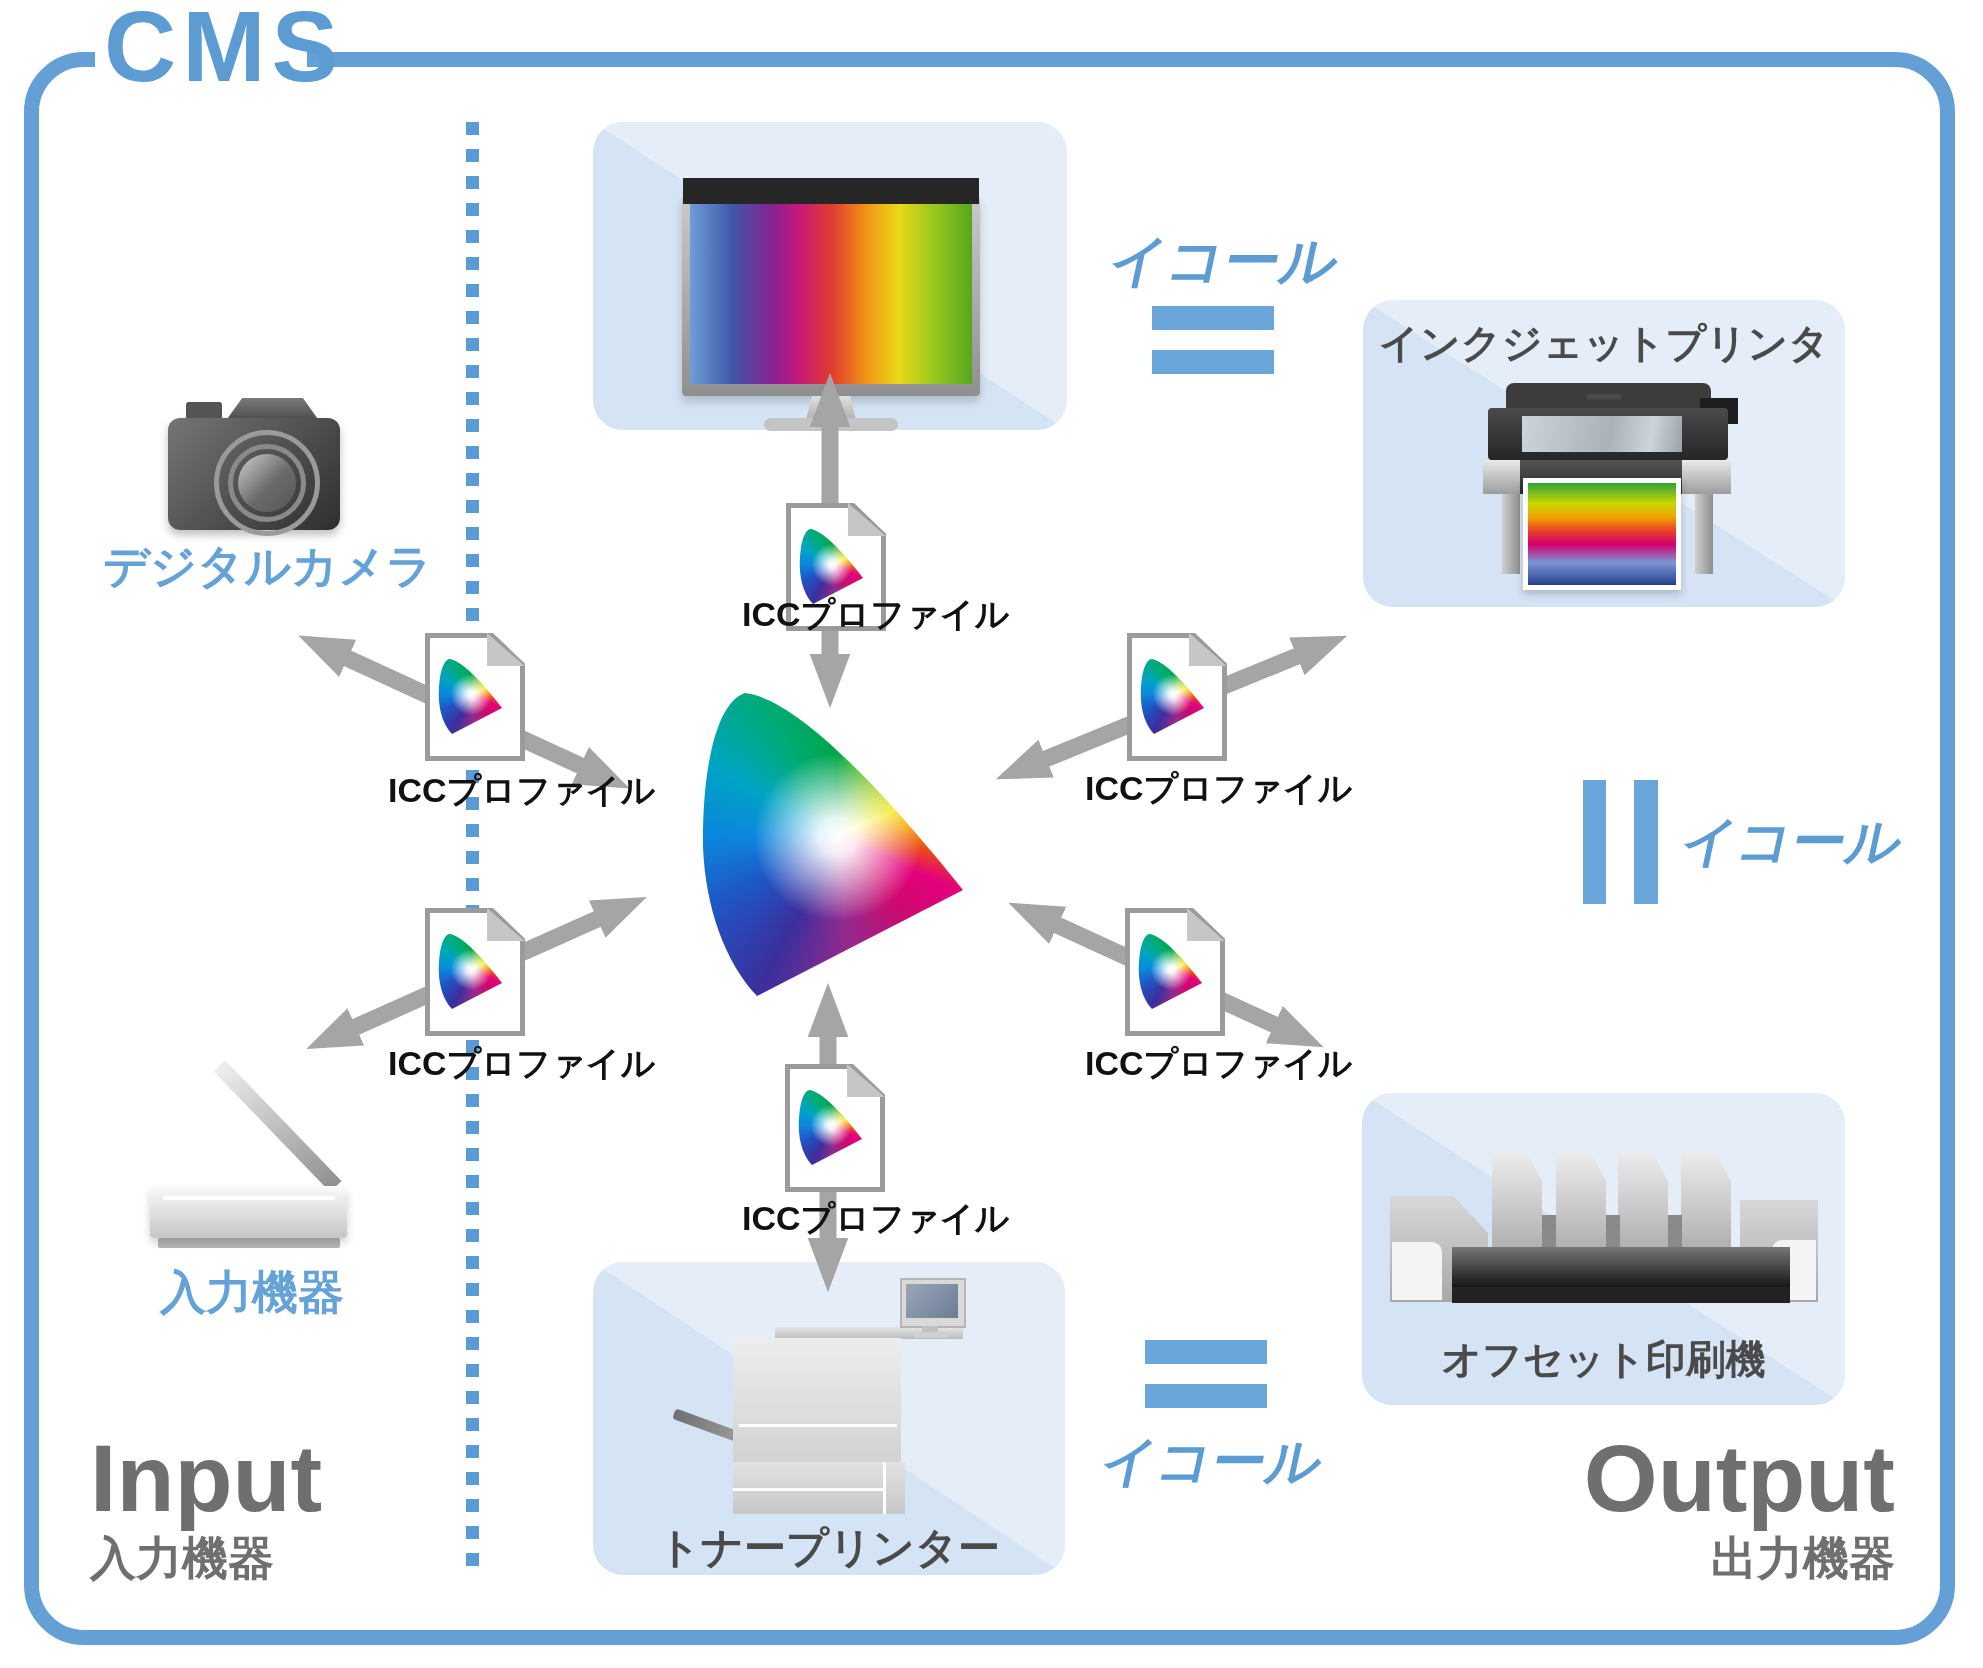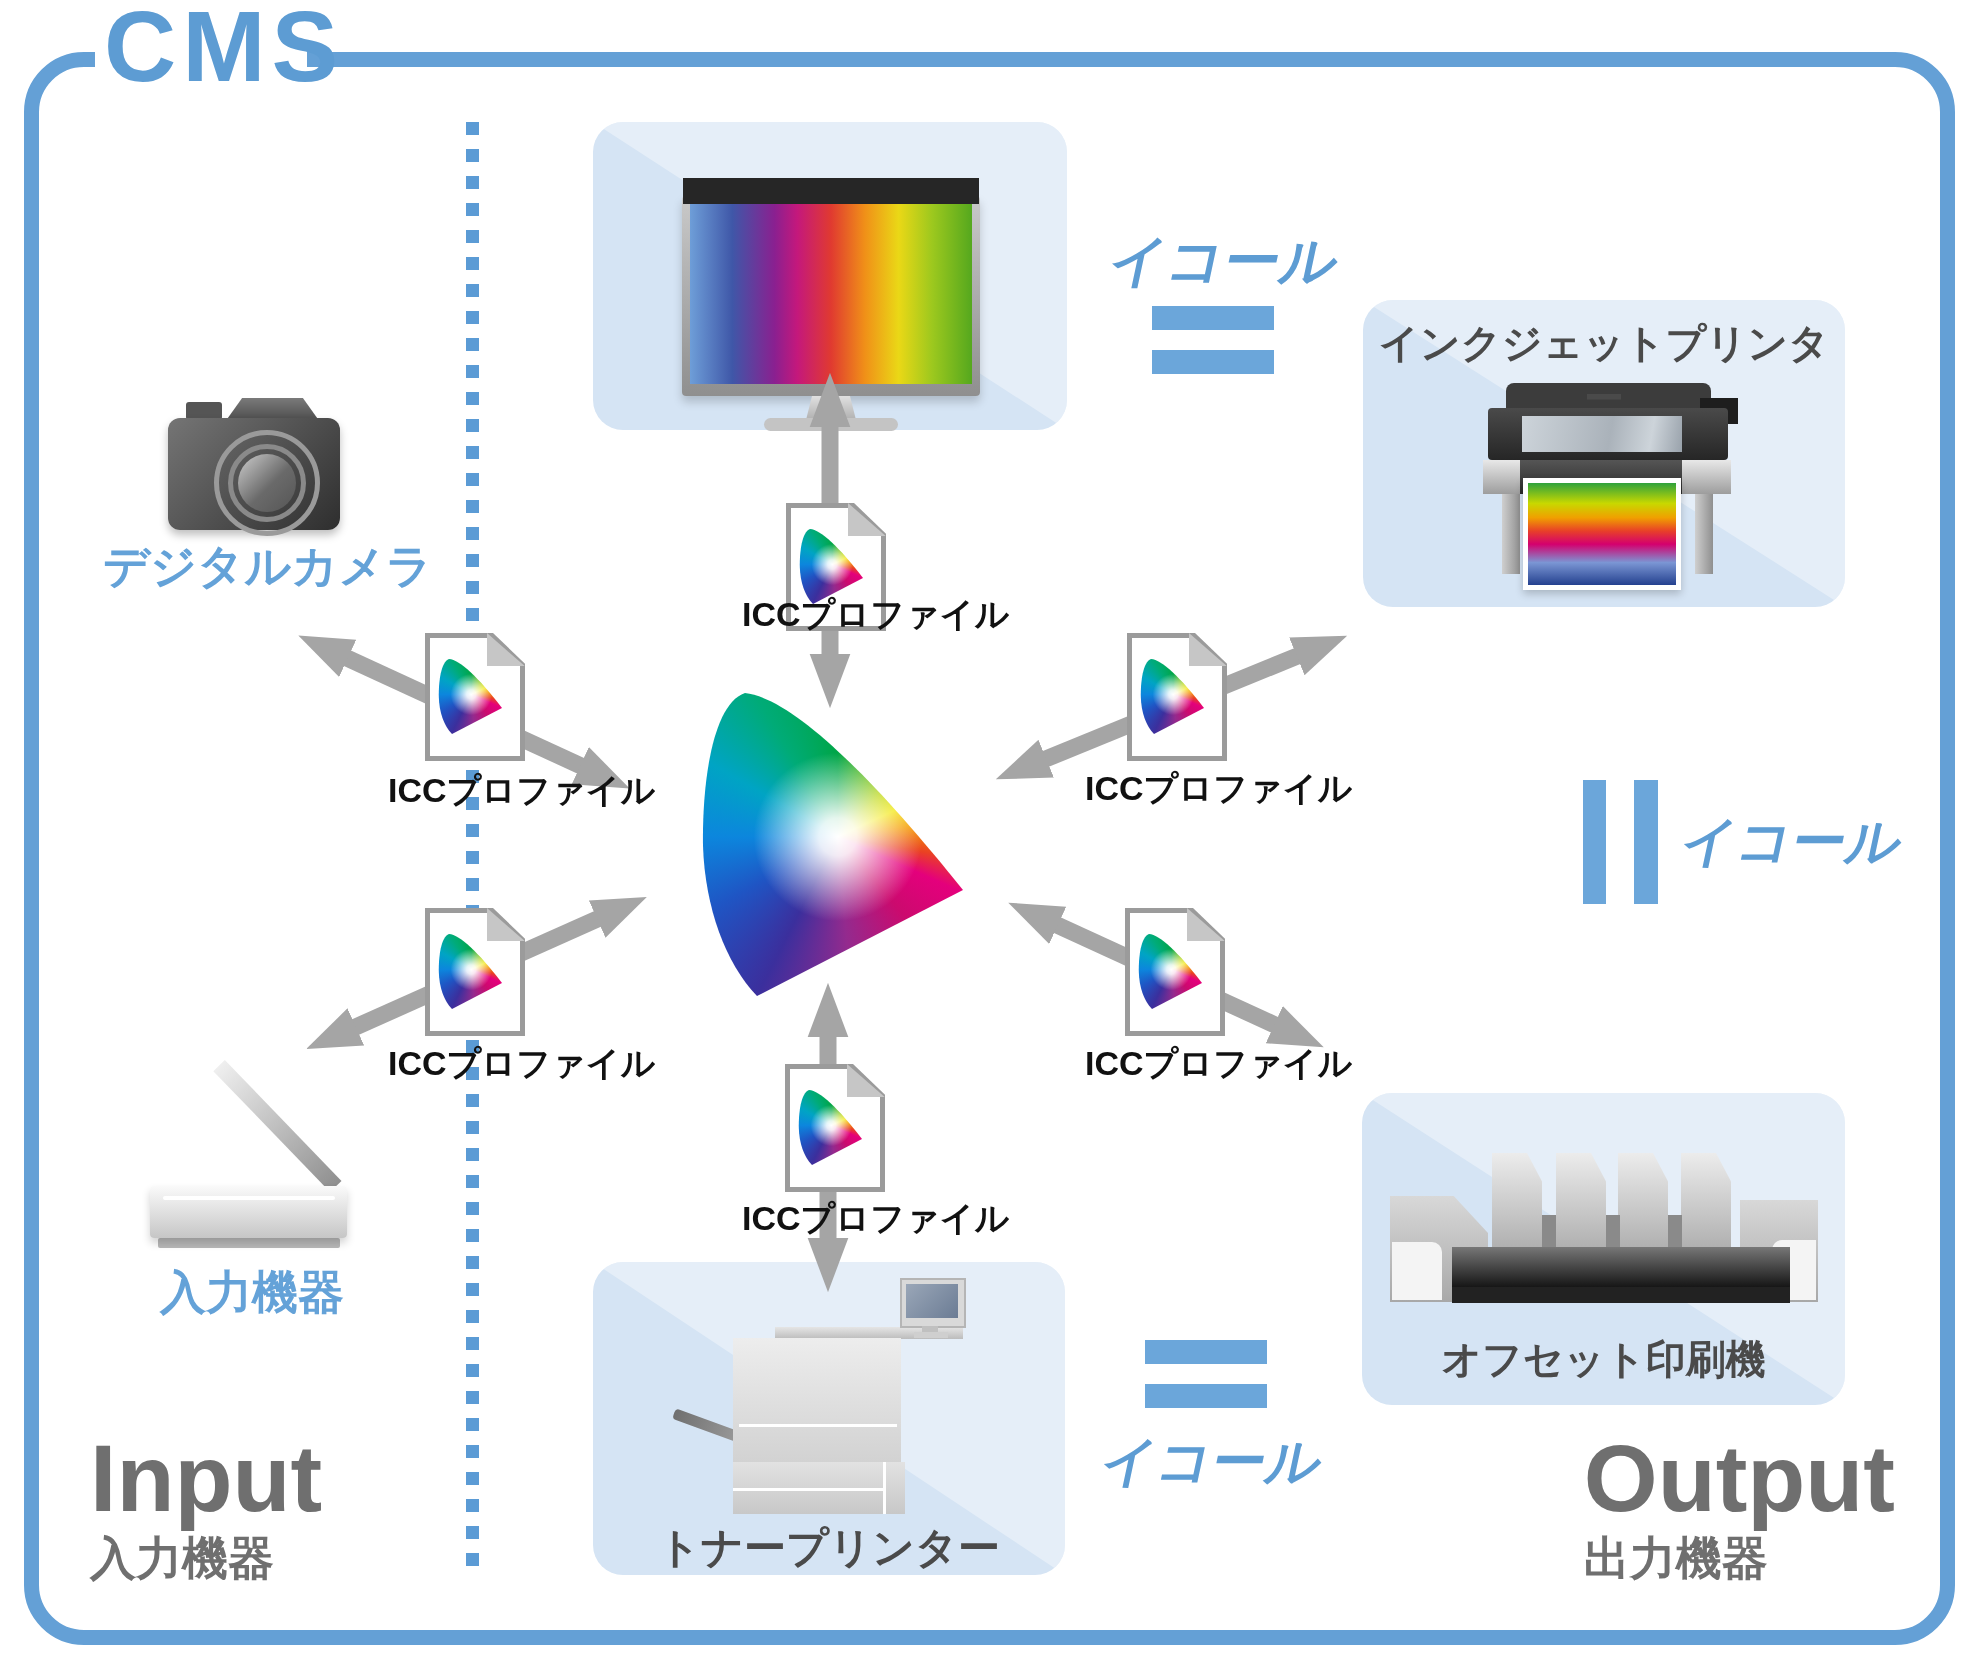--- a/index.html
+++ b/index.html
@@ -59,21 +59,21 @@
   .eqbar{position:absolute;background:#6ba6da;z-index:20;}
   .eq-label{position:absolute;color:#5d9cd3;font-weight:bold;z-index:20;
             transform:skewX(-12deg);white-space:nowrap;}
 
   
   .dev-label-blue{position:absolute;color:#64a2d8;font-weight:bold;font-size:46px;
                   text-align:center;z-index:20;white-space:nowrap;}
   .region{position:absolute;color:#6f6f6f;font-weight:bold;z-index:20;}
   .region .en{font-size:95px;line-height:100px;}
   .region .ja{font-size:46px;margin-top:0;}
-  .region-output{}
+  .region-output{text-align:right;}
 
   
   .arrows{position:absolute;left:0;top:0;z-index:30;}
 
   
   .g{position:absolute;}
   .mon-frame{left:89px;top:74px;width:298px;height:200px;border-radius:4px;
              background:linear-gradient(#c9c9c9,#8f8f8f);box-shadow:0 6px 10px rgba(0,0,0,.18);}
   .mon-screen{left:97px;top:80px;width:282px;height:182px;
               background:linear-gradient(90deg,#6e9ed8 0%,#3f57a8 15%,#8a2090 30%,#c4187c 38%,

